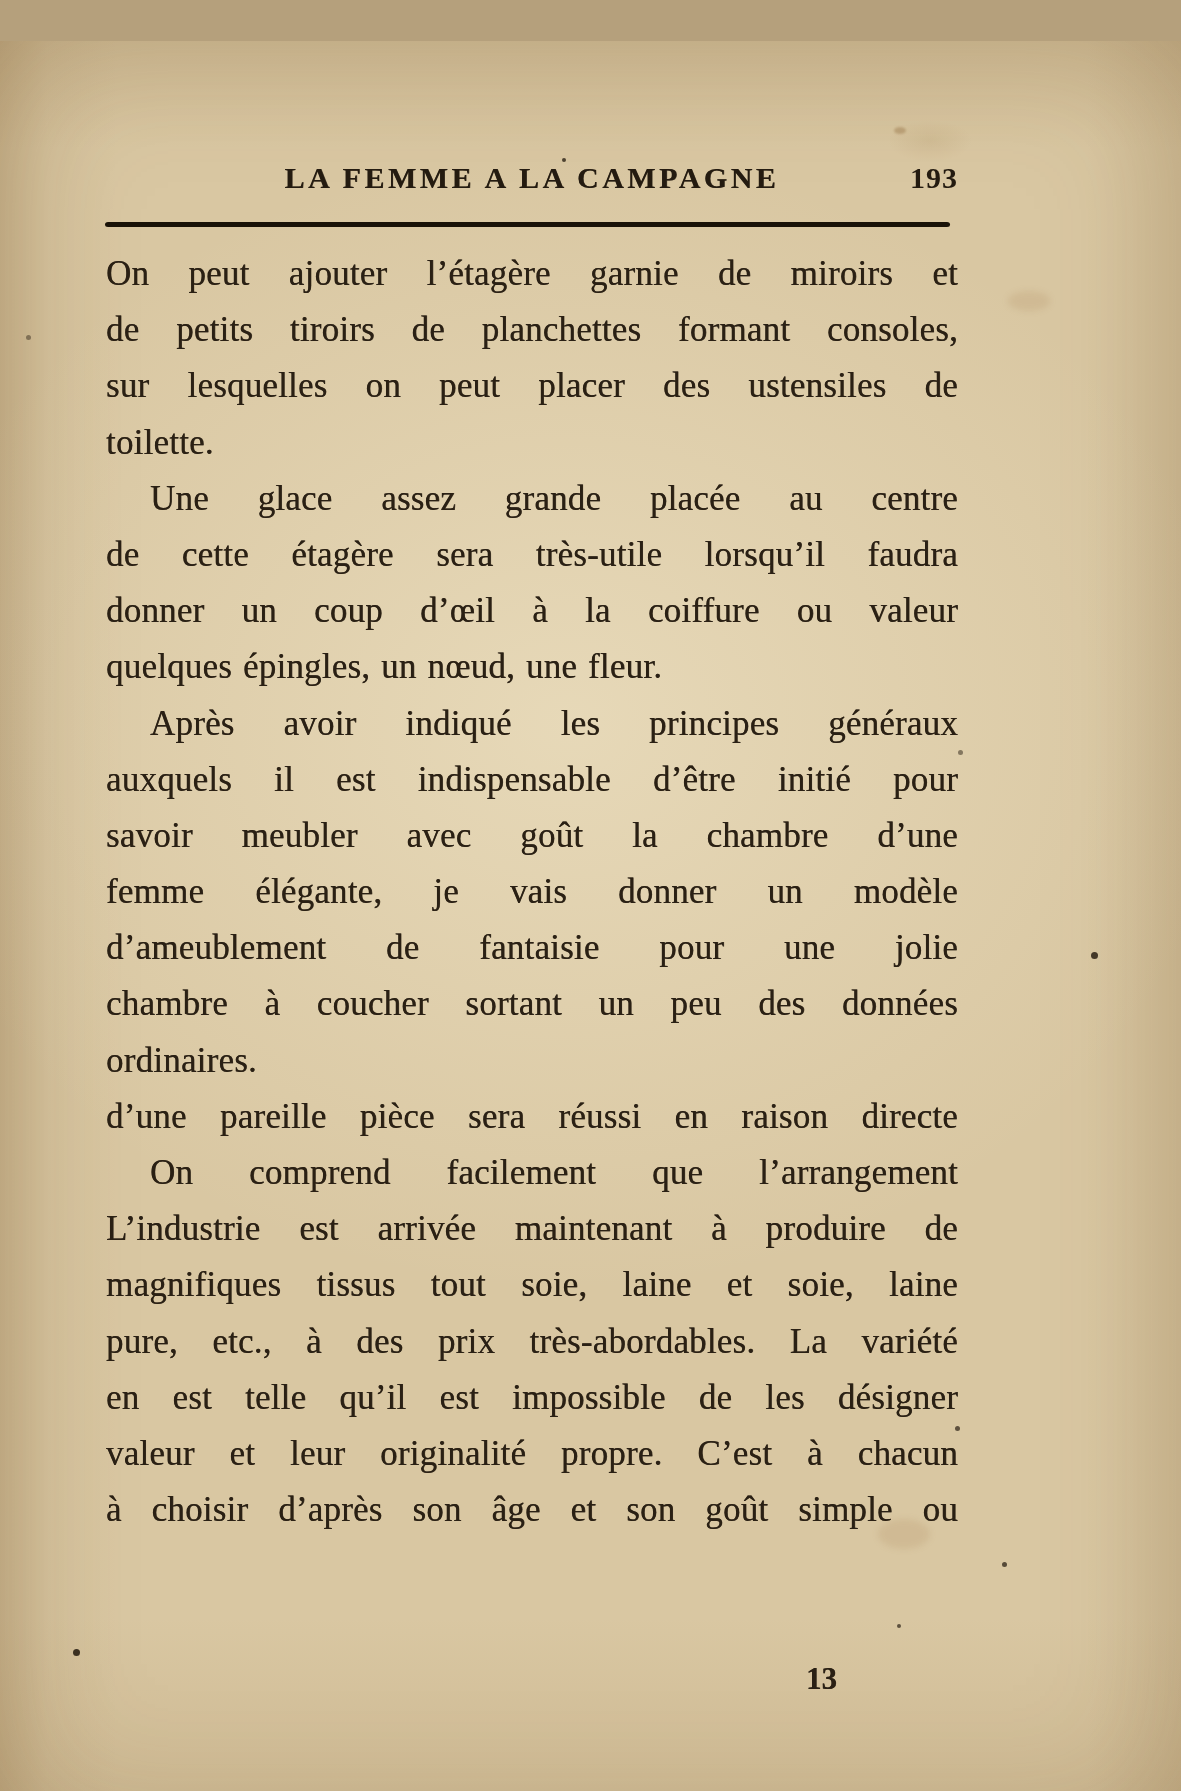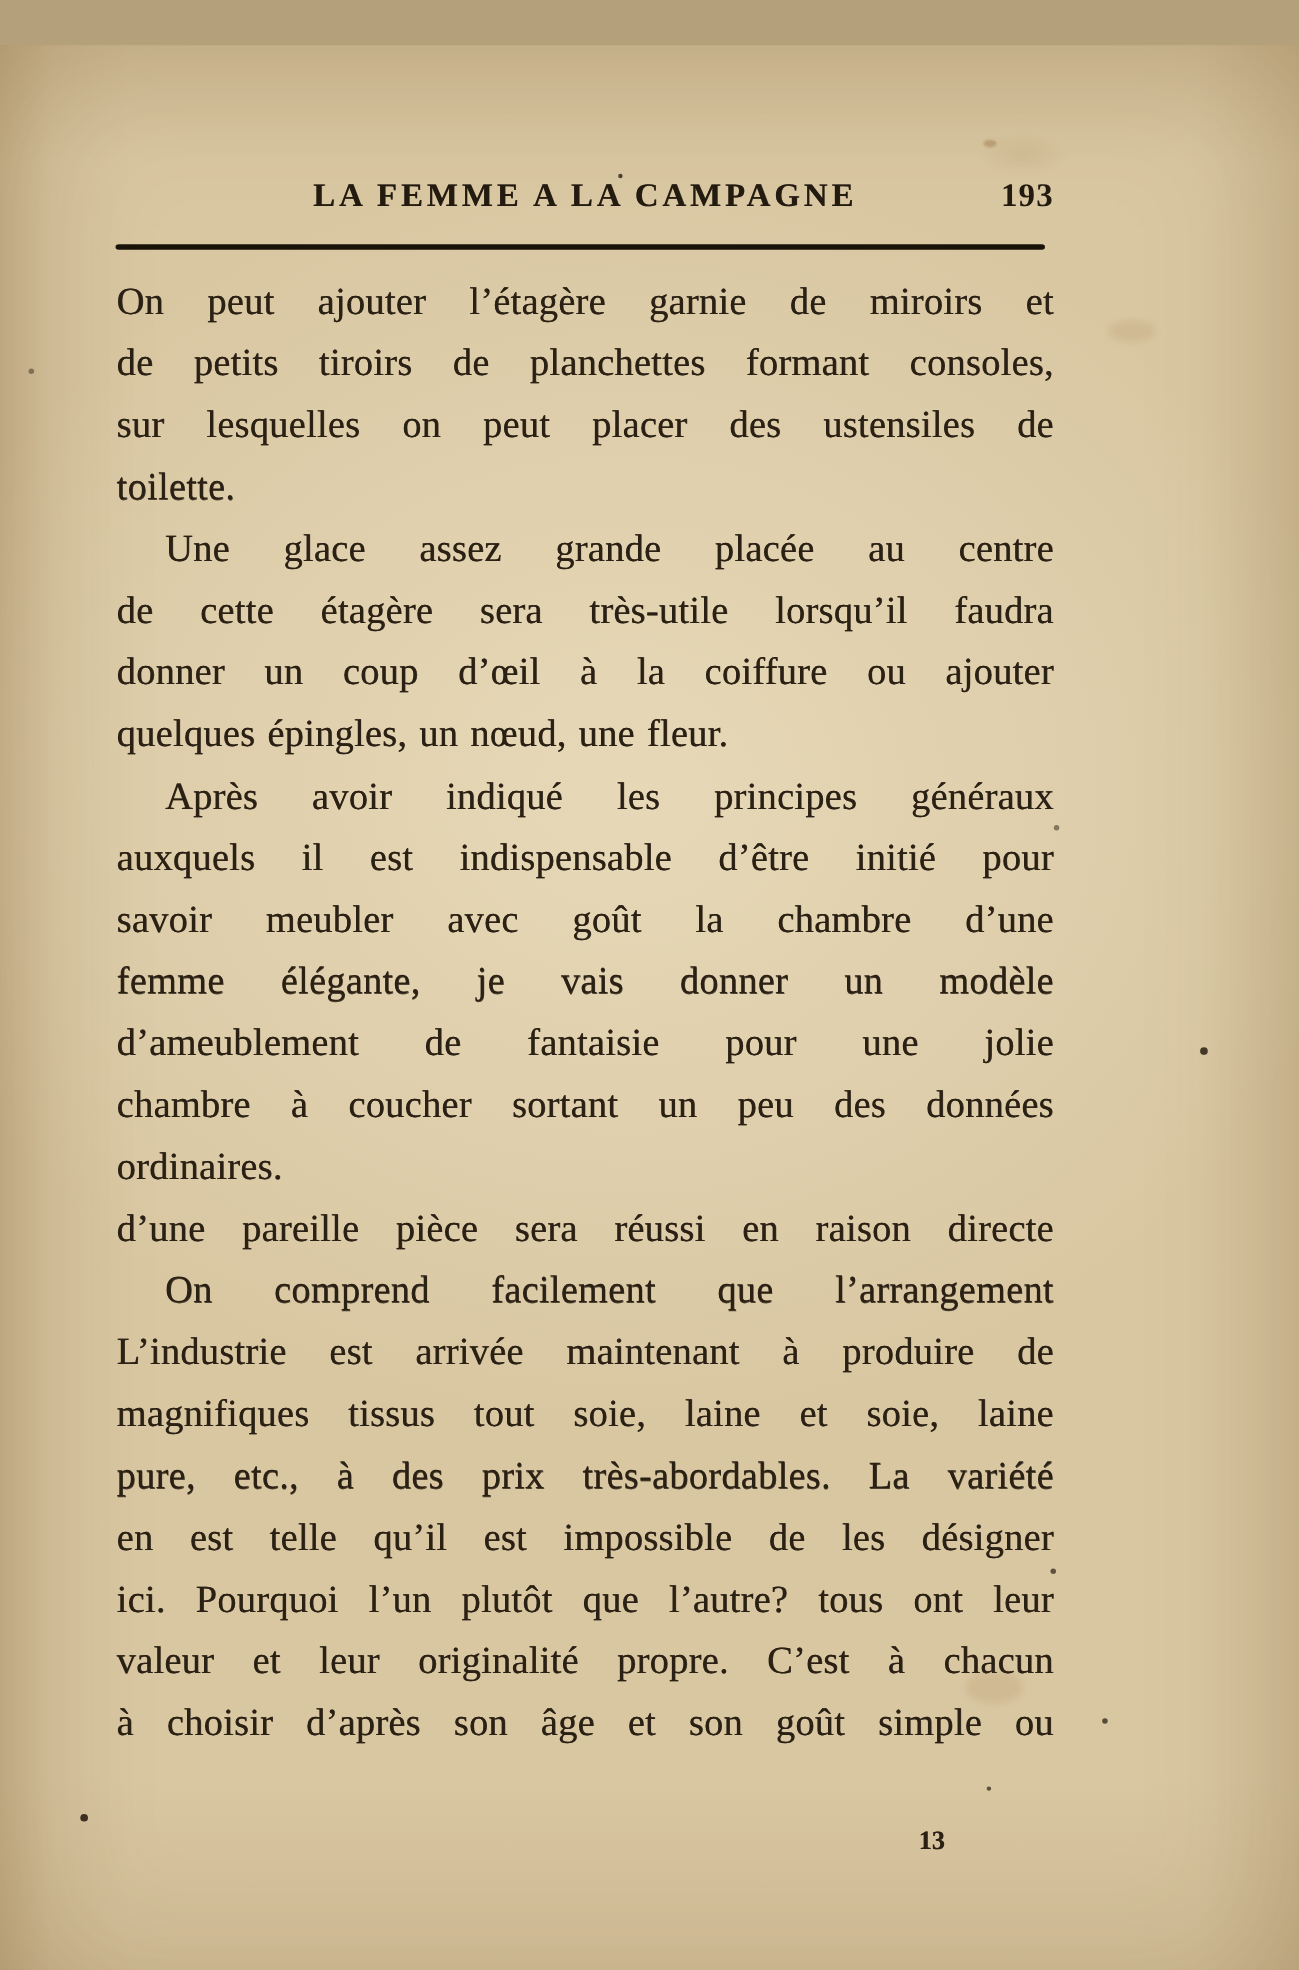--- a/index.html
+++ b/index.html
@@ -41,21 +41,21 @@
     letter-spacing:0.2px; word-spacing:2px;
     text-align:justify; text-align-last:justify;
     text-shadow:0.35px 0.2px 0 rgba(42,32,20,.8);
     white-space:nowrap; overflow:visible;
   }
   .line { white-space:normal; }
   .line.indent { padding-left:44px; }
   .line.para-end { text-align-last:left; }
   .signature {
     position:absolute; left:806px; top:1620px; width:82px;
-    text-align:center; font-size:24px; font-weight:bold; color:#2a2014;
+    font-size:31px; font-weight:bold; color:#2a2014;
     text-shadow:0.35px 0.2px 0 rgba(42,32,20,.8);
   }
   .speck { position:absolute; background:#2a2014; border-radius:50%; }
   .sp1 { left:562px; top:117px; width:4px; height:4px; opacity:.8; }
   .sp2 { left:894px; top:86px; width:12px; height:7px; background:#8a6234; opacity:.35; filter:blur(1px); }
   .sp3 { left:26px;  top:294px; width:5px; height:5px; opacity:.45; }
   .sp4 { left:958px; top:709px; width:5px; height:5px; opacity:.5; }
   .sp5 { left:1091px; top:911px; width:7px; height:7px; opacity:.85; }
   .sp6 { left:955px; top:1385px; width:5px; height:5px; opacity:.7; }
   .sp7 { left:1002px; top:1521px; width:5px; height:5px; opacity:.75; }
@@ -74,36 +74,35 @@
   <div class="page-number">193</div>
   <div class="rule"></div>
 
   <div class="text-block">
     <p class="line">On peut ajouter l’étagère garnie de miroirs et</p>
     <p class="line">de petits tiroirs de planchettes formant consoles,</p>
     <p class="line">sur lesquelles on peut placer des ustensiles de</p>
     <p class="line para-end">toilette.</p>
     <p class="line indent">Une glace assez grande placée au centre</p>
     <p class="line">de cette étagère sera très-utile lorsqu’il faudra</p>
-    <p class="line">donner un coup d’œil à la coiffure ou ajouter</p>
+    <p class="line">donner un coup d’œil à la coiffure ou valeur</p>
     <p class="line para-end">quelques épingles, un nœud, une fleur.</p>
     <p class="line indent">Après avoir indiqué les principes généraux</p>
     <p class="line">auxquels il est indispensable d’être initié pour</p>
     <p class="line">savoir meubler avec goût la chambre d’une</p>
     <p class="line">femme élégante, je vais donner un modèle</p>
     <p class="line">d’ameublement de fantaisie pour une jolie</p>
     <p class="line">chambre à coucher sortant un peu des données</p>
     <p class="line para-end">ordinaires.</p>
     <p class="line">d’une pareille pièce sera réussi en raison directe</p>
     <p class="line indent">On comprend facilement que l’arrangement</p>
     <p class="line">L’industrie est arrivée maintenant à produire de</p>
     <p class="line">magnifiques tissus tout soie, laine et soie, laine</p>
     <p class="line">pure, etc., à des prix très-abordables. La variété</p>
     <p class="line">en est telle qu’il est impossible de les désigner</p>
-    <p class="line">ici. Pourquoi l’un plutôt que l’autre? tous ont leur</p>
     <p class="line">valeur et leur originalité propre. C’est à chacun</p>
     <p class="line">à choisir d’après son âge et son goût simple ou</p>
   </div>
 
   <div class="signature">13</div>
 
   <div>
     <i class="speck sp1"></i>
     <i class="speck sp2"></i>
     <i class="speck sp3"></i>

